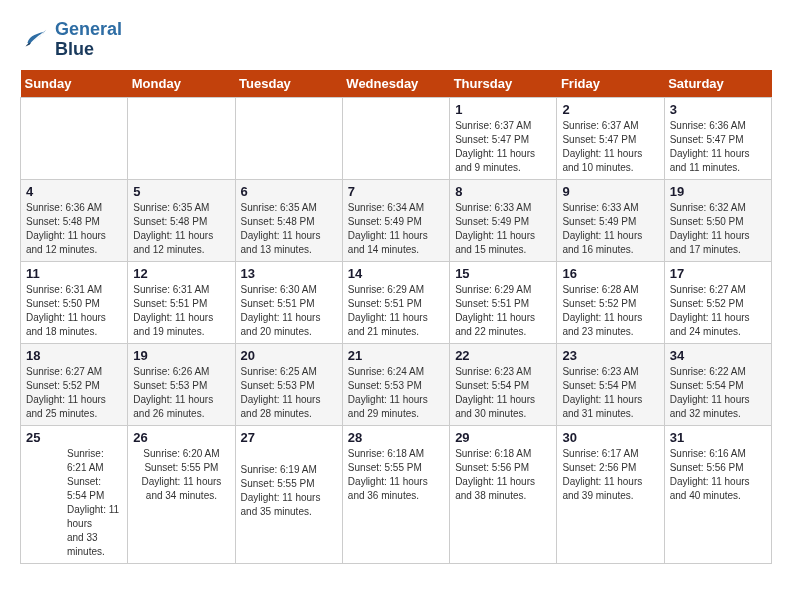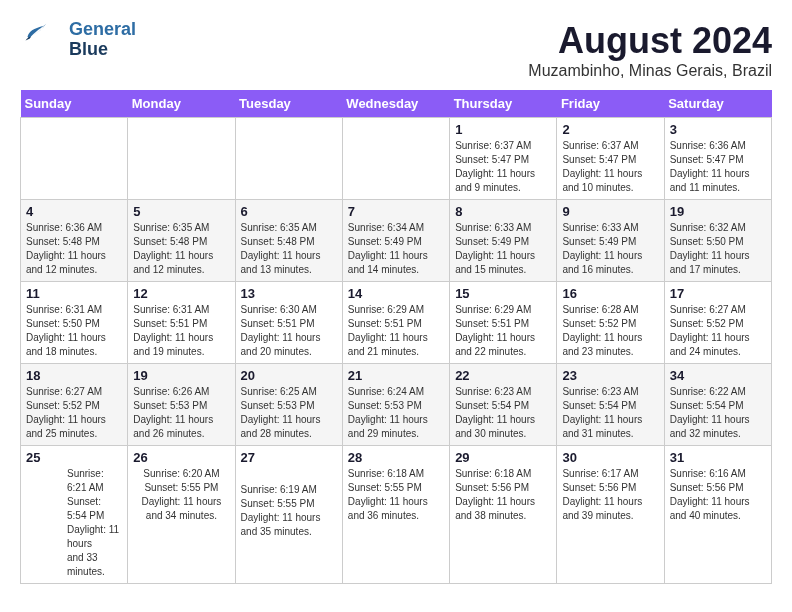--- a/index.html
+++ b/index.html
@@ -11,21 +11,22 @@
       padding: 20px;
     }
     .header {
       display: flex;
       justify-content: space-between;
       align-items: flex-start;
       margin-bottom: 10px;
     }
     .logo {
       display: flex;
-      gap: 21px;
+      align-items: center;
+      gap: 7px;
     }
     .logo-text {
       font-size: 18px;
       font-weight: bold;
       color: #1a1a2e;
       line-height: 1.1;
     }
     .logo-text span {
       color: #2e6da4;
     }
@@ -44,21 +45,21 @@
     .location {
       font-size: 16px;
       color: #333;
     }
     table {
       width: 100%;
       border-collapse: collapse;
       font-size: 11px;
     }
     thead tr th {
-      background-color: #8b5cf6;
+      background-color: #c2410c;
       color: white;
       padding: 6px 4px;
       text-align: left;
       font-size: 13px;
       font-weight: bold;
     }
     tbody tr td {
       border: 1px solid #ccc;
       vertical-align: top;
       padding: 4px 5px;
@@ -92,24 +93,20 @@
   <div class="logo">
     <svg class="logo-bird" viewBox="0 0 30 30" xmlns="http://www.w3.org/2000/svg">
       <path d="M8 18 C10 10, 20 8, 26 6 C22 12, 18 14, 14 16 C18 14, 24 10, 28 4 C24 8, 16 12, 10 20 Z" fill="#2e6da4"></path>
       <path d="M6 22 C8 18, 14 16, 10 20 Z" fill="#1a3a5c"></path>
     </svg>
     <div class="logo-text">
       <div><span>General</span></div>
       <div><span style="color:#1a3a5c">Blue</span></div>
     </div>
   </div>
-  <div class="title-block">
-    <div class="month-title">August 2024</div>
-    <div class="location">Muzambinho, Minas Gerais, Brazil</div>
-  </div>
 </div>
 
 <table>
   <thead>
     <tr>
     <th>Sunday</th>
         <th>Monday</th>
         <th>Tuesday</th>
         <th>Wednesday</th>
         <th>Thursday</th>
@@ -330,21 +327,21 @@
         <td>
           <span class="day-number">29</span>
           <div class="day-info" style="white-space: pre-line;">Sunrise: 6:18 AM
 Sunset: 5:56 PM
 Daylight: 11 hours
 and 38 minutes.</div>
         </td>
         <td>
           <span class="day-number">30</span>
           <div class="day-info" style="white-space: pre-line;">Sunrise: 6:17 AM
-Sunset: 5:56 PM
+Sunset: 2:56 PM
 Daylight: 11 hours
 and 39 minutes.</div>
         </td>
         <td>
           <span class="day-number">31</span>
           <div class="day-info" style="white-space: pre-line;">Sunrise: 6:16 AM
 Sunset: 5:56 PM
 Daylight: 11 hours
 and 40 minutes.</div>
         </td>

